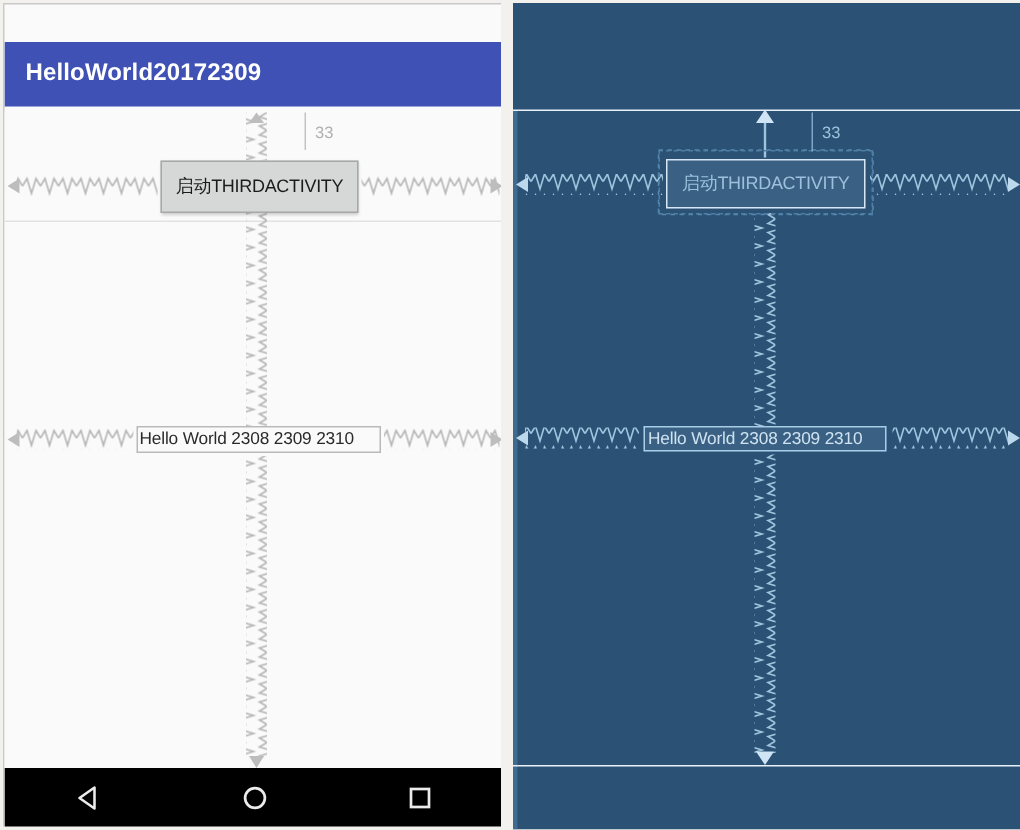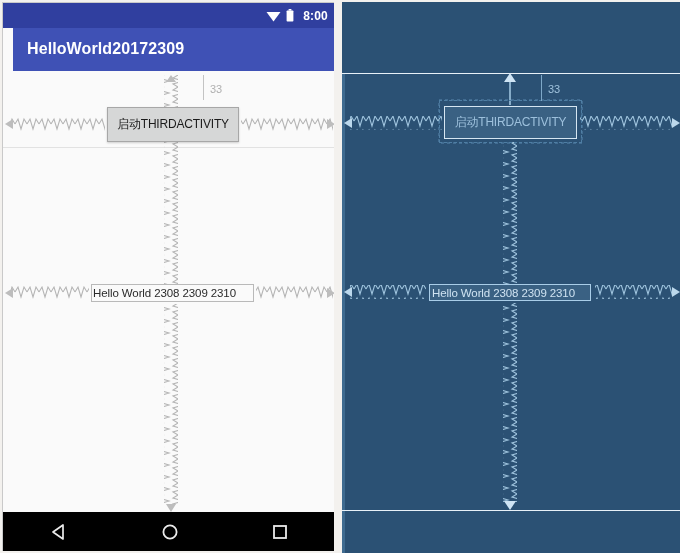--- a/index.html
+++ b/index.html
@@ -27,21 +27,21 @@
     padding-right:7px;box-sizing:border-box;
   }
   .sb-icons{display:flex;align-items:center;gap:5px;}
   .wifi-ico{display:block;}
   .batt-ico{display:block;}
   .sb-time{
     color:#ffffff;font-size:12px;font-weight:bold;
     letter-spacing:0.2px;margin-left:4px;
   }
   .appbar{
-    position:absolute;left:10px;top:25px;width:332px;height:43px;
+    position:absolute;left:0;top:25px;width:332px;height:43px;
     background:#3f51b5;
   }
   .appbar-title{
     position:absolute;left:14px;top:12px;
     color:#ffffff;font-size:16px;font-weight:bold;
     letter-spacing:0.1px;
   }
   .content{
     position:absolute;left:0;top:72px;width:332px;height:437px;
     background:#fafafa;
@@ -145,32 +145,20 @@
   svg.ovl{position:absolute;left:0;top:0;overflow:visible;pointer-events:none;}
   .gap{position:absolute;background:#f3f1ee;}
 </style>
 </head>
 <body>
 
 <div class="stage">
 
   <div class="design-panel">
 
-    <div class="statusbar">
-      <div class="sb-icons">
-        <svg class="wifi-ico" width="15" height="12" viewBox="0 0 15 12">
-          <polygon points="0.5,2 14.5,2 7.5,11.5" fill="#ffffff"></polygon>
-        </svg>
-        <svg class="batt-ico" width="8" height="13" viewBox="0 0 8 13">
-          <rect x="2.6" y="0" width="2.8" height="1.6" fill="#ffffff"></rect>
-          <rect x="0.6" y="1.4" width="6.8" height="11.2" rx="0.8" fill="#ffffff"></rect>
-        </svg>
-        <span class="sb-time">8:00</span>
-      </div>
-    </div>
 
     <div class="appbar">
       <div class="appbar-title">HelloWorld20172309</div>
     </div>
 
     <div class="content">
 
       <div class="hint-line-top"></div>
 
       <svg class="ovl" width="332" height="437">

